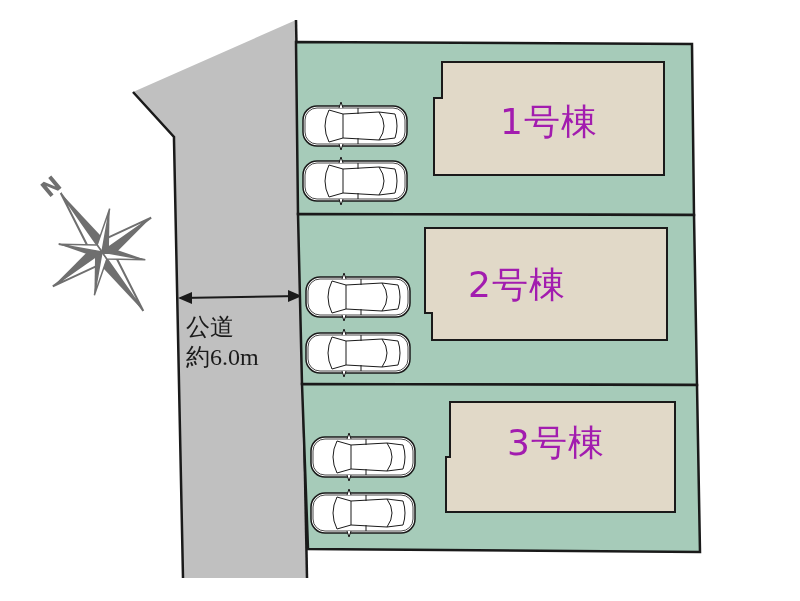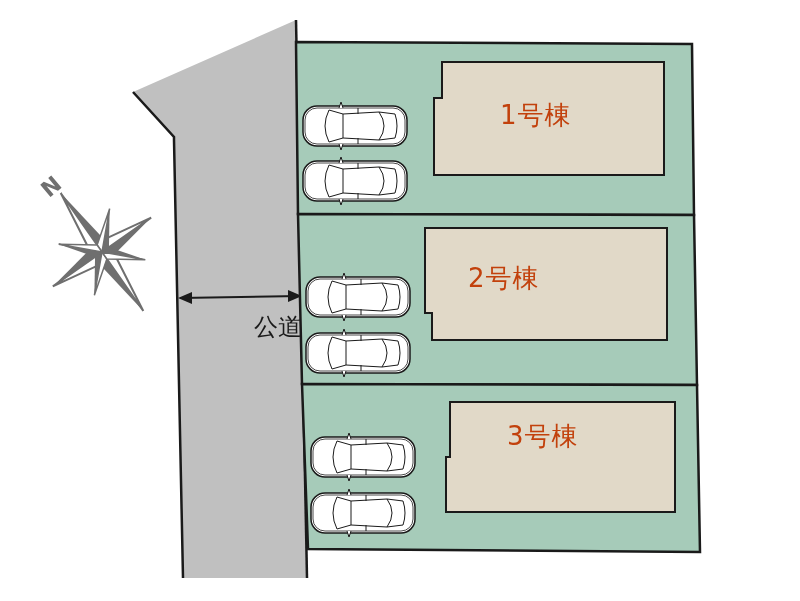--- a/index.html
+++ b/index.html
@@ -1,19 +1,19 @@
 <!DOCTYPE html>
 <html><head>
 <meta charset="utf-8">
 <style>
   html, body { margin:0; padding:0; background:#ffffff; }
   body { width:800px; height:601px; position:relative; overflow:hidden; font-family:"DejaVu Sans", sans-serif; }
   svg.map { position:absolute; left:0; top:0; }
-  .bldg-label { position:absolute; font-family:"DejaVu Sans", sans-serif; font-size:26px; color:#c2410c; font-weight:500; letter-spacing:1px; white-space:nowrap; }
-  .road-label { position:absolute; font-family:Liberation Serif, serif; font-size:24px; color:#1a1a1a; text-align:right; line-height:30px; white-space:nowrap; }
+  .bldg-label { position:absolute; font-family:"DejaVu Sans", sans-serif; font-size:36px; color:#a21caf; font-weight:500; letter-spacing:1px; white-space:nowrap; }
+  .road-label { position:absolute; font-family:Liberation Serif, serif; font-size:24px; color:#1a1a1a; text-align:left; line-height:30px; white-space:nowrap; }
   .north-label { position:absolute; font-family:"DejaVu Sans", sans-serif; font-weight:bold; font-size:22px; color:#6f6f6f; transform:rotate(-40deg); }
 </style>
 </head>
 <body>
 
 <svg class="map" width="800" height="601" viewBox="0 0 800 601" xmlns="http://www.w3.org/2000/svg">
   <defs>
     <g id="car">
 
       <rect x="0" y="0" width="104" height="40" rx="14" ry="14" fill="#ffffff" stroke="#1a1a1a" stroke-width="1.5"></rect>
@@ -98,17 +98,18 @@
       <polygon points="44,0 6,-6 0,0" fill="#6f6f6f"></polygon>
       <polygon points="44,0 6,6 0,0" fill="#ffffff" stroke="#6f6f6f" stroke-width="1.5"></polygon>
     </g>
   </g>
 </svg>
 
 <div class="north-label" style="left:42px; top:174px;">N</div>
 
 <div class="road-label" style="left:186px; top:312px; width:116px;">
   <div>公道</div>
+  <div>約6.0m</div>
 </div>
 
 <div class="bldg-label" style="left:500px; top:98px;">1号棟</div>
 <div class="bldg-label" style="left:468px; top:261px;">2号棟</div>
 <div class="bldg-label" style="left:507px; top:419px;">3号棟</div>
 
 </body></html>

